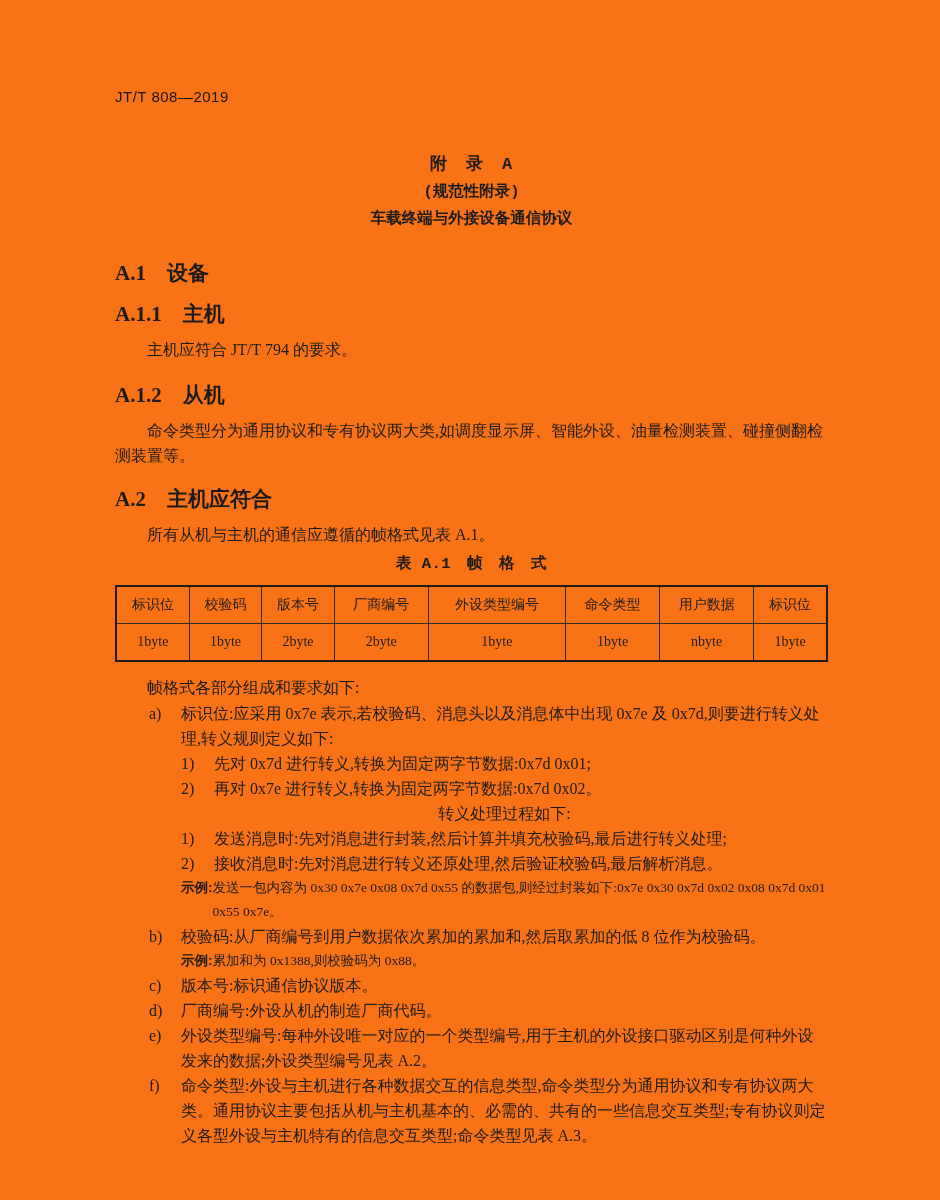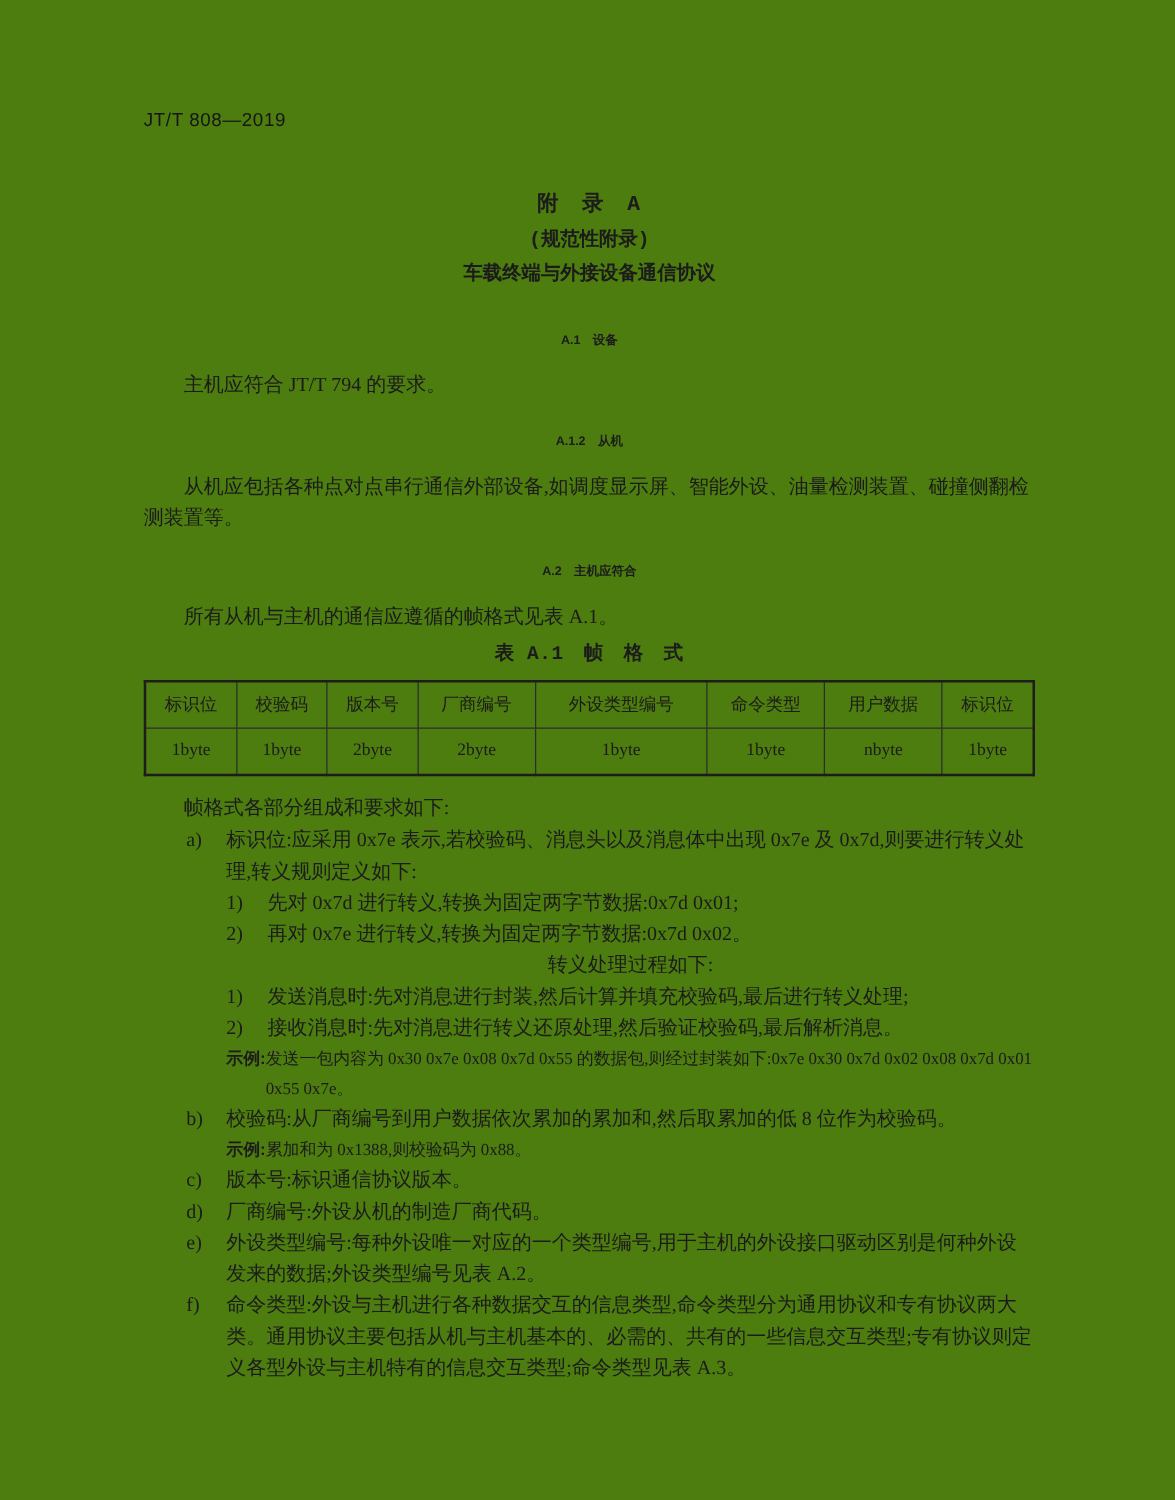--- a/index.html
+++ b/index.html
@@ -1,21 +1,21 @@
 <!DOCTYPE html>
 <html lang="zh"><head>
 <meta charset="utf-8">
 <style>
   html, body { margin: 0; padding: 0; background: #ffffff; }
   .page {
     position: relative;
     width: 940px;
     height: 1200px;
     margin: 0 auto;
-    background: #4d7c0f;
+    background: #f97316;
     box-sizing: border-box;
     padding: 88px 112px 0 115px;
     color: #1b1b1b;
     font-family: "Liberation Serif", "DejaVu Serif", serif;
     font-size: 16px;
     overflow: hidden;
   }
   .hei { font-family: Liberation Mono, monospace; font-weight: 700; }
 
   .running-header {
@@ -24,26 +24,25 @@
     letter-spacing: 0.5px;
     color: #161616;
   }
 
   .title-block { text-align: center; margin-top: 46px; }
   .appendix-label { font-size: 17px; line-height: 28px; letter-spacing: 1px; }
   .appendix-note  { font-size: 15.5px; line-height: 27px; }
   .appendix-title { font-size: 15.5px; line-height: 27px; }
 
   .sec-heading {
-    font-family: Liberation Sans, sans-serif;
+    font-family: Liberation Serif, serif;
     font-weight: 700;
-    font-size: 10px;
+    font-size: 21px;
     line-height: 20px;
     margin: 0;
-    text-align: center;
   }
   .mt-a1  { margin-top: 30px; }
   .mt-a11 { margin-top: 21px; }
   .mt-a12 { margin-top: 23px; }
   .mt-a2  { margin-top: 21px; }
   .mt-a21 { margin-top: 20px; }
 
   p.body-para {
     margin: 13px 0 0 0;
     text-indent: 2em;
@@ -102,24 +101,25 @@
   <div class="running-header">JT/T 808—2019</div>
 
   <div class="title-block">
     <div class="appendix-label hei">附　录　A</div>
     <div class="appendix-note hei">(规范性附录)</div>
     <div class="appendix-title hei">车载终端与外接设备通信协议</div>
   </div>
 
   <h3 class="sec-heading mt-a1">A.1　设备</h3>
 
+  <h3 class="sec-heading mt-a11">A.1.1　主机</h3>
   <p class="body-para">主机应符合 JT/T 794 的要求。</p>
 
   <h3 class="sec-heading mt-a12">A.1.2　从机</h3>
-  <p class="body-para">从机应包括各种点对点串行通信外部设备,如调度显示屏、智能外设、油量检测装置、碰撞侧翻检测装置等。</p>
+  <p class="body-para">命令类型分为通用协议和专有协议两大类,如调度显示屏、智能外设、油量检测装置、碰撞侧翻检测装置等。</p>
 
   <h3 class="sec-heading mt-a2">A.2　主机应符合</h3>
 
   <p class="body-para">所有从机与主机的通信应遵循的帧格式见表 A.1。</p>
 
   <div class="table-caption hei">表 A.1　帧　格　式</div>
 
   <table class="frame-table">
     <tbody>
         <tr>

